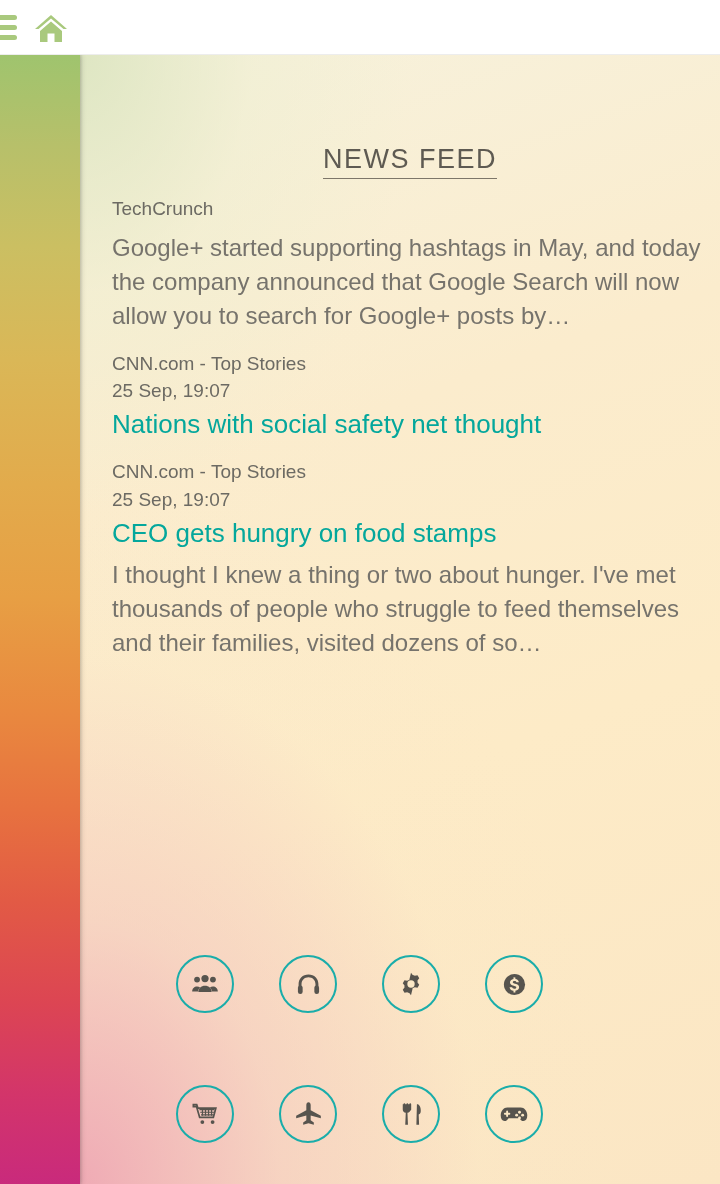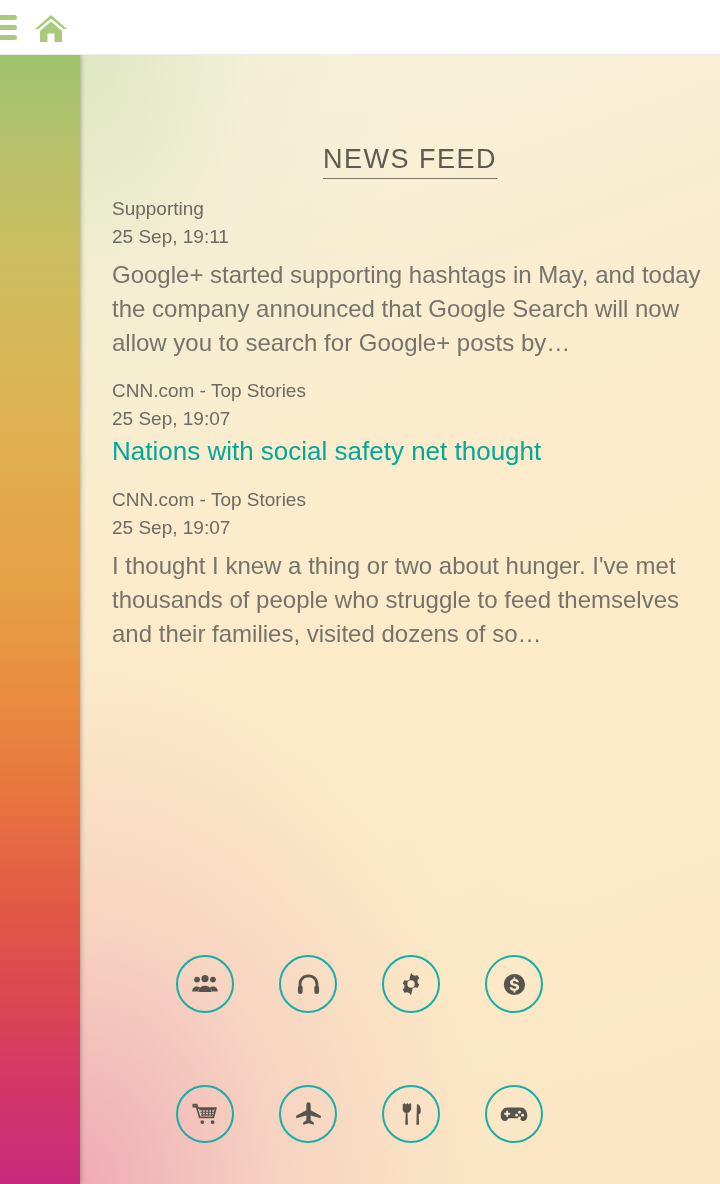--- a/index.html
+++ b/index.html
@@ -135,34 +135,34 @@
 
   <div id="content">
 
     <div id="news-head" class="section-head">
       <span>NEWS FEED</span>
     </div>
 
     <div id="news-list">
 
       <div class="news-item">
-        <div class="news-src">Supporting</div>
-        <div class="news-date">25 Sep, 19:11</div>
+        <div class="news-src">TechCrunch</div>
         <div class="news-desc">Google+ started supporting hashtags in May, and today the company announced that Google Search will now allow you to search for Google+ posts by…</div>
       </div>
 
       <div class="news-item">
         <div class="news-src">CNN.com - Top Stories</div>
         <div class="news-date">25 Sep, 19:07</div>
         <div class="news-title">Nations with social safety net thought</div>
       </div>
 
       <div class="news-item">
         <div class="news-src">CNN.com - Top Stories</div>
         <div class="news-date">25 Sep, 19:07</div>
+        <div class="news-title">CEO gets hungry on food stamps</div>
         <div class="news-desc">I thought I knew a thing or two about hunger. I've met thousands of people who struggle to feed themselves and their families, visited dozens of so…</div>
       </div>
 
     </div>
 
 
     <div id="apps-grid">
 
       <div class="apps-row">
 

